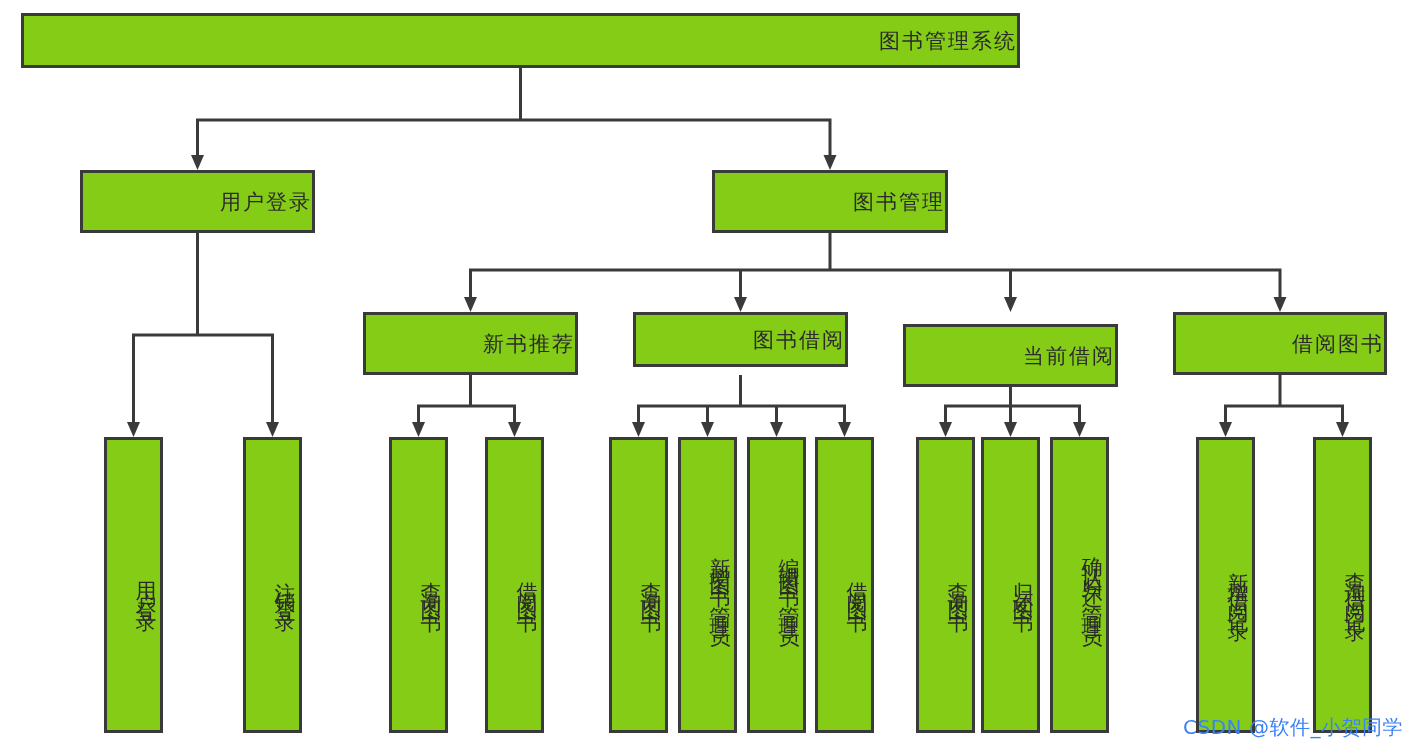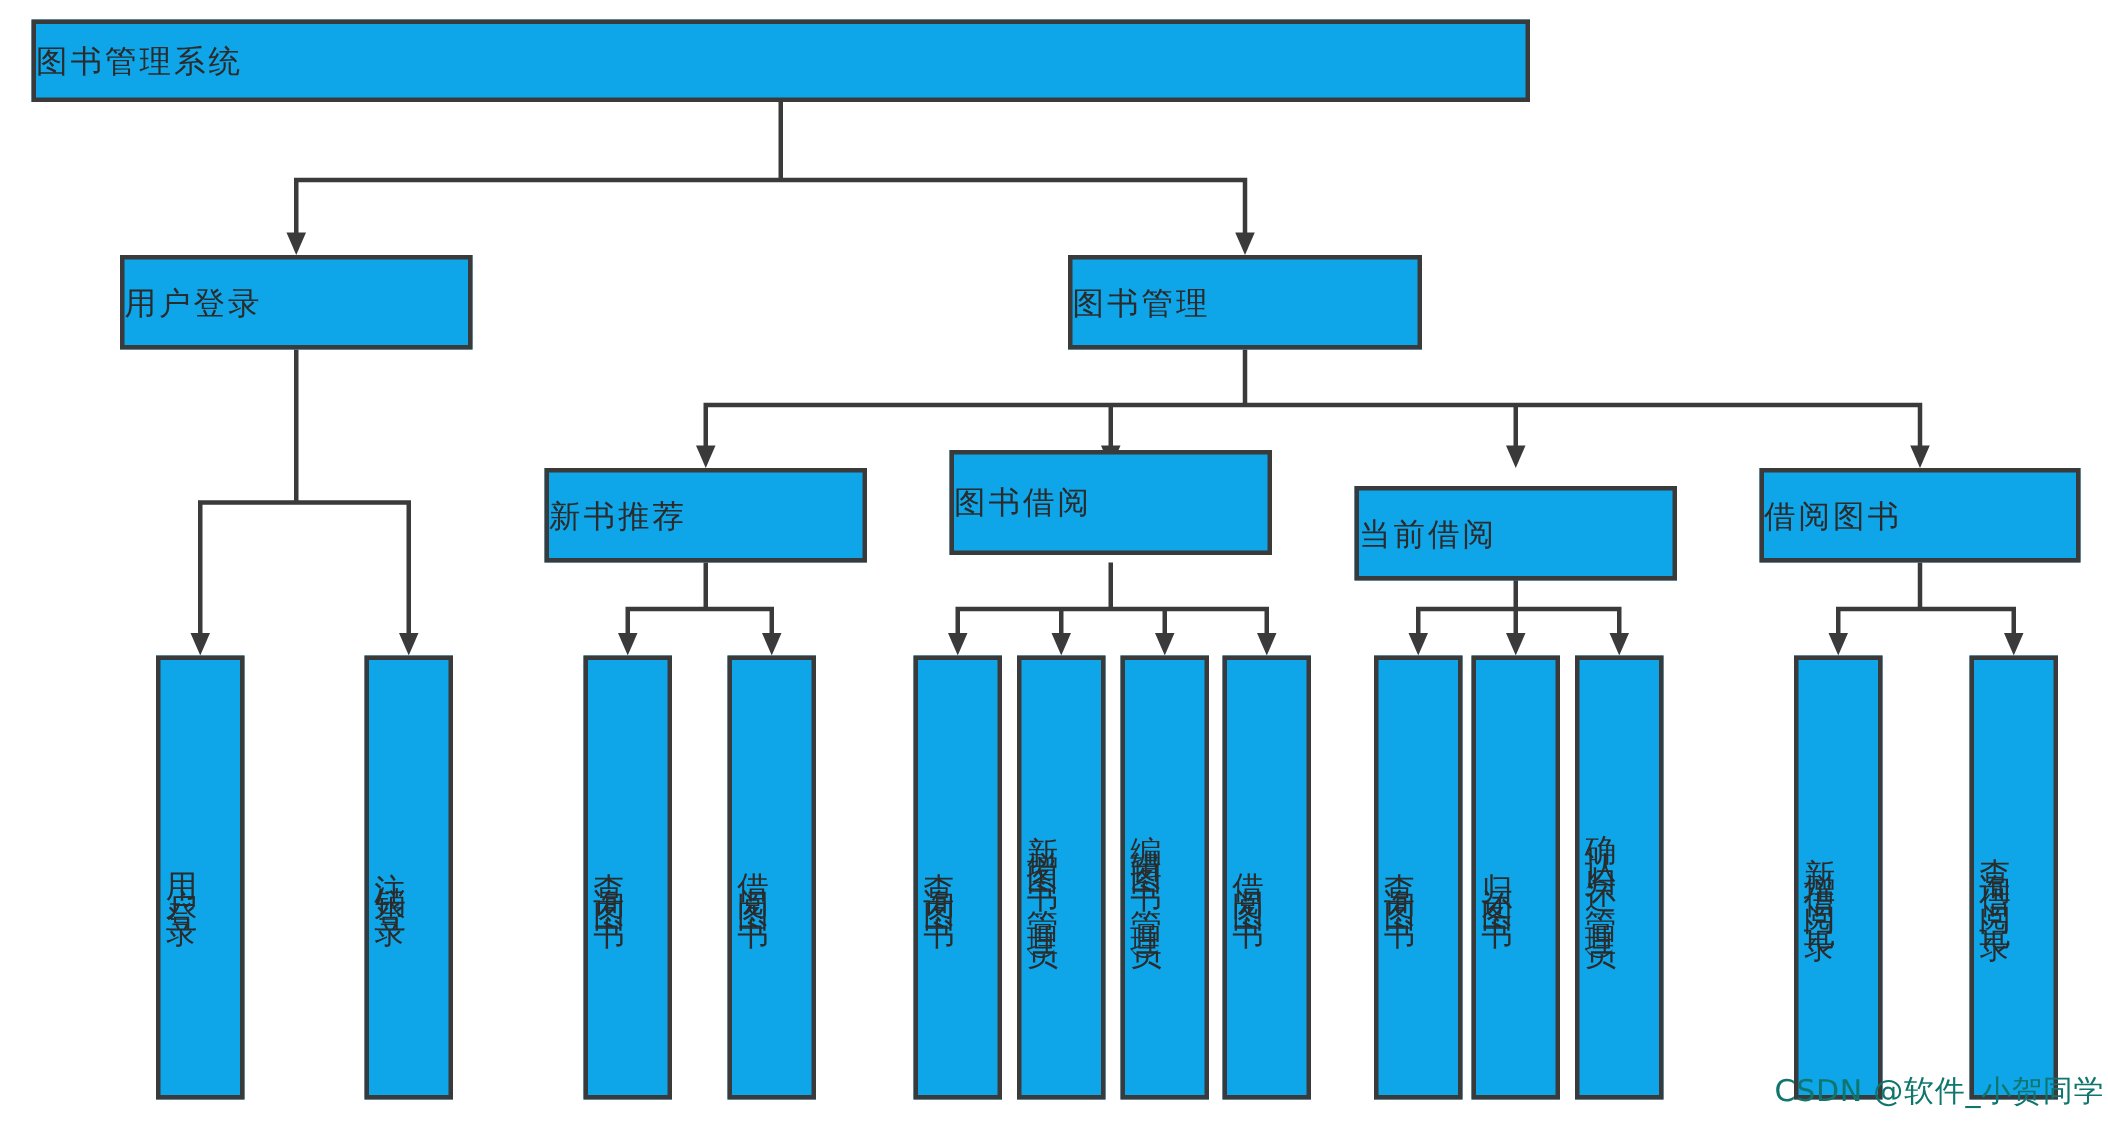--- a/index.html
+++ b/index.html
@@ -20,24 +20,24 @@
     left: 0;
     top: 0;
     width: 1405px;
     height: 747px;
     z-index: 1;
   }
   .box {
     position: absolute;
     box-sizing: border-box;
     border: 3px solid #3a3a3a;
-    background: #0ea5e9;
+    background: #84cc16;
     display: flex;
     align-items: center;
-    justify-content: flex-start;
+    justify-content: flex-end;
     color: #2b2b2b;
     z-index: 2;
   }
   .box .lbl {
     font-size: 21px;
     letter-spacing: 2px;
     white-space: nowrap;
   }
   .leaf .lbl {
     writing-mode: vertical-rl;
@@ -46,21 +46,21 @@
     font-size: 21px;
     white-space: nowrap;
   }
   .root-box .lbl { font-size: 21px; }
   .watermark {
     position: absolute;
     left: 1183px;
     top: 714px;
     width: 220px;
     font-size: 20px;
-    color: #0f766e;
+    color: #3b82f6;
     white-space: nowrap;
     z-index: 5;
     letter-spacing: 0.5px;
   }
 </style>
 </head>
 <body>
 
 <div class="canvas">
 
@@ -107,21 +107,21 @@
   <div class="box" style="left:80px;top:170px;width:235px;height:63px">
     <span class="lbl">用户登录</span>
   </div>
   <div class="box" style="left:363px;top:312px;width:215px;height:63px">
     <span class="lbl">新书推荐</span>
   </div>
 
   <div class="box" style="left:712px;top:170px;width:236px;height:63px">
     <span class="lbl">图书管理</span>
   </div>
-  <div class="box" style="left:633px;top:300px;width:215px;height:70px">
+  <div class="box" style="left:633px;top:312px;width:215px;height:55px">
     <span class="lbl">图书借阅</span>
   </div>
   <div class="box" style="left:903px;top:324px;width:215px;height:63px">
     <span class="lbl">当前借阅</span>
   </div>
   <div class="box" style="left:1173px;top:312px;width:214px;height:63px">
     <span class="lbl">借阅图书</span>
   </div>
 
   <div class="box leaf" style="left:104px;top:437px;width:59px;height:296px">

